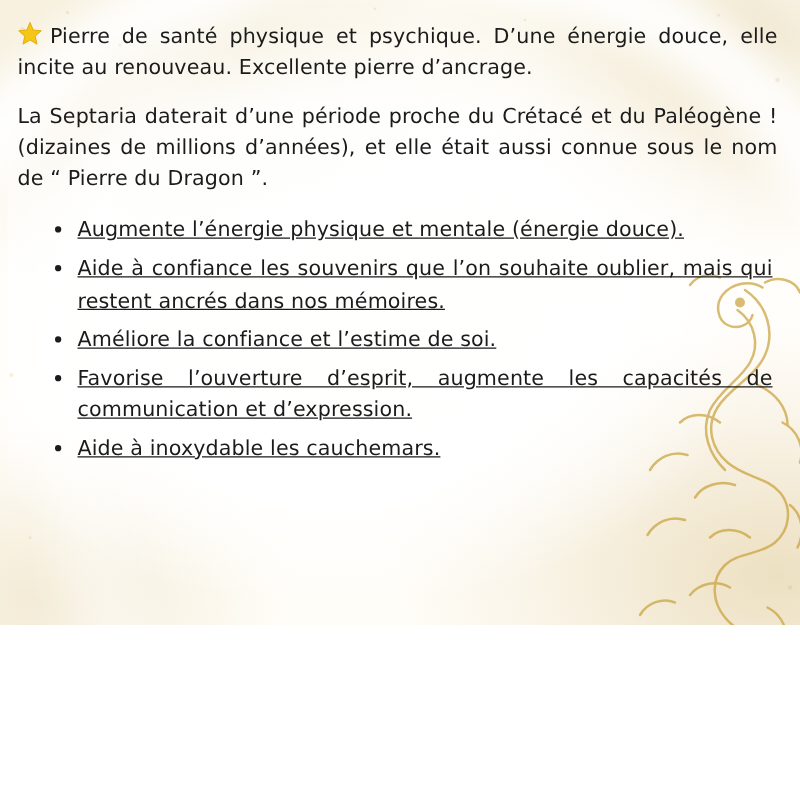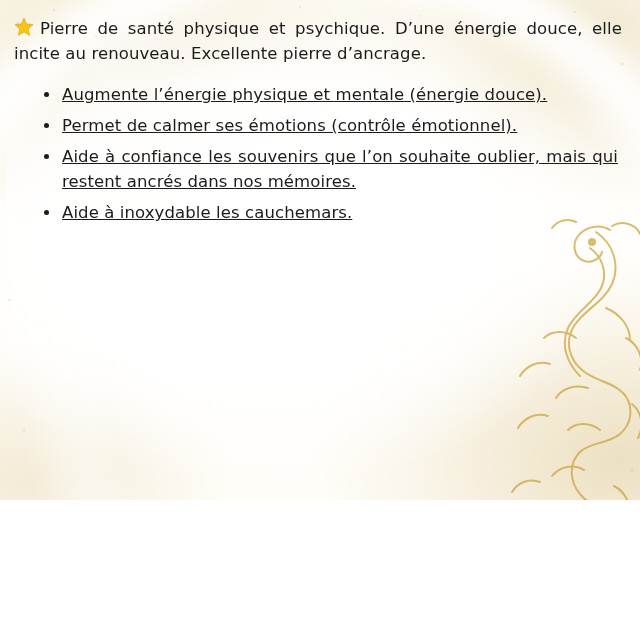--- a/index.html
+++ b/index.html
@@ -191,23 +191,25 @@
   <div class="content">
 
     <p class="para star-line">
       <span class="star-icon">
         <svg width="20" height="20" viewBox="0 0 20 20">
             <polygon points="10,1 12.6,7 19,7.6 14.2,11.9 15.6,18.3 10,15 4.4,18.3 5.8,11.9 1,7.6 7.4,7" fill="#f5c518" stroke="#e0a800" stroke-width="0.7"></polygon>
           </svg>
       </span><span>Pierre de santé physique et psychique. D’une énergie douce, elle incite au renouveau. Excellente pierre d’ancrage.</span>
     </p>
 
+    <p class="para">La Septaria daterait d’une période proche du Crétacé et du Paléogène ! (dizaines de millions d’années), et elle était aussi connue sous le nom de “ Pierre du Dragon ”.</p>
 
     <ul class="bullets">
       <li>Augmente l’énergie physique et mentale (énergie douce).</li>
-      <li>Permet de calmer ses émotions (contrôle émotionnel).</li>
       <li>Aide à confiance les souvenirs que l’on souhaite oublier, mais qui restent ancrés dans nos mémoires.</li>
+      <li>Améliore la confiance et l’estime de soi.</li>
+      <li>Favorise l’ouverture d’esprit, augmente les capacités de communication et d’expression.</li>
       <li>Aide à inoxydable les cauchemars.</li>
     </ul>
 
 
   </div>
 </div>
 
 </body></html>

